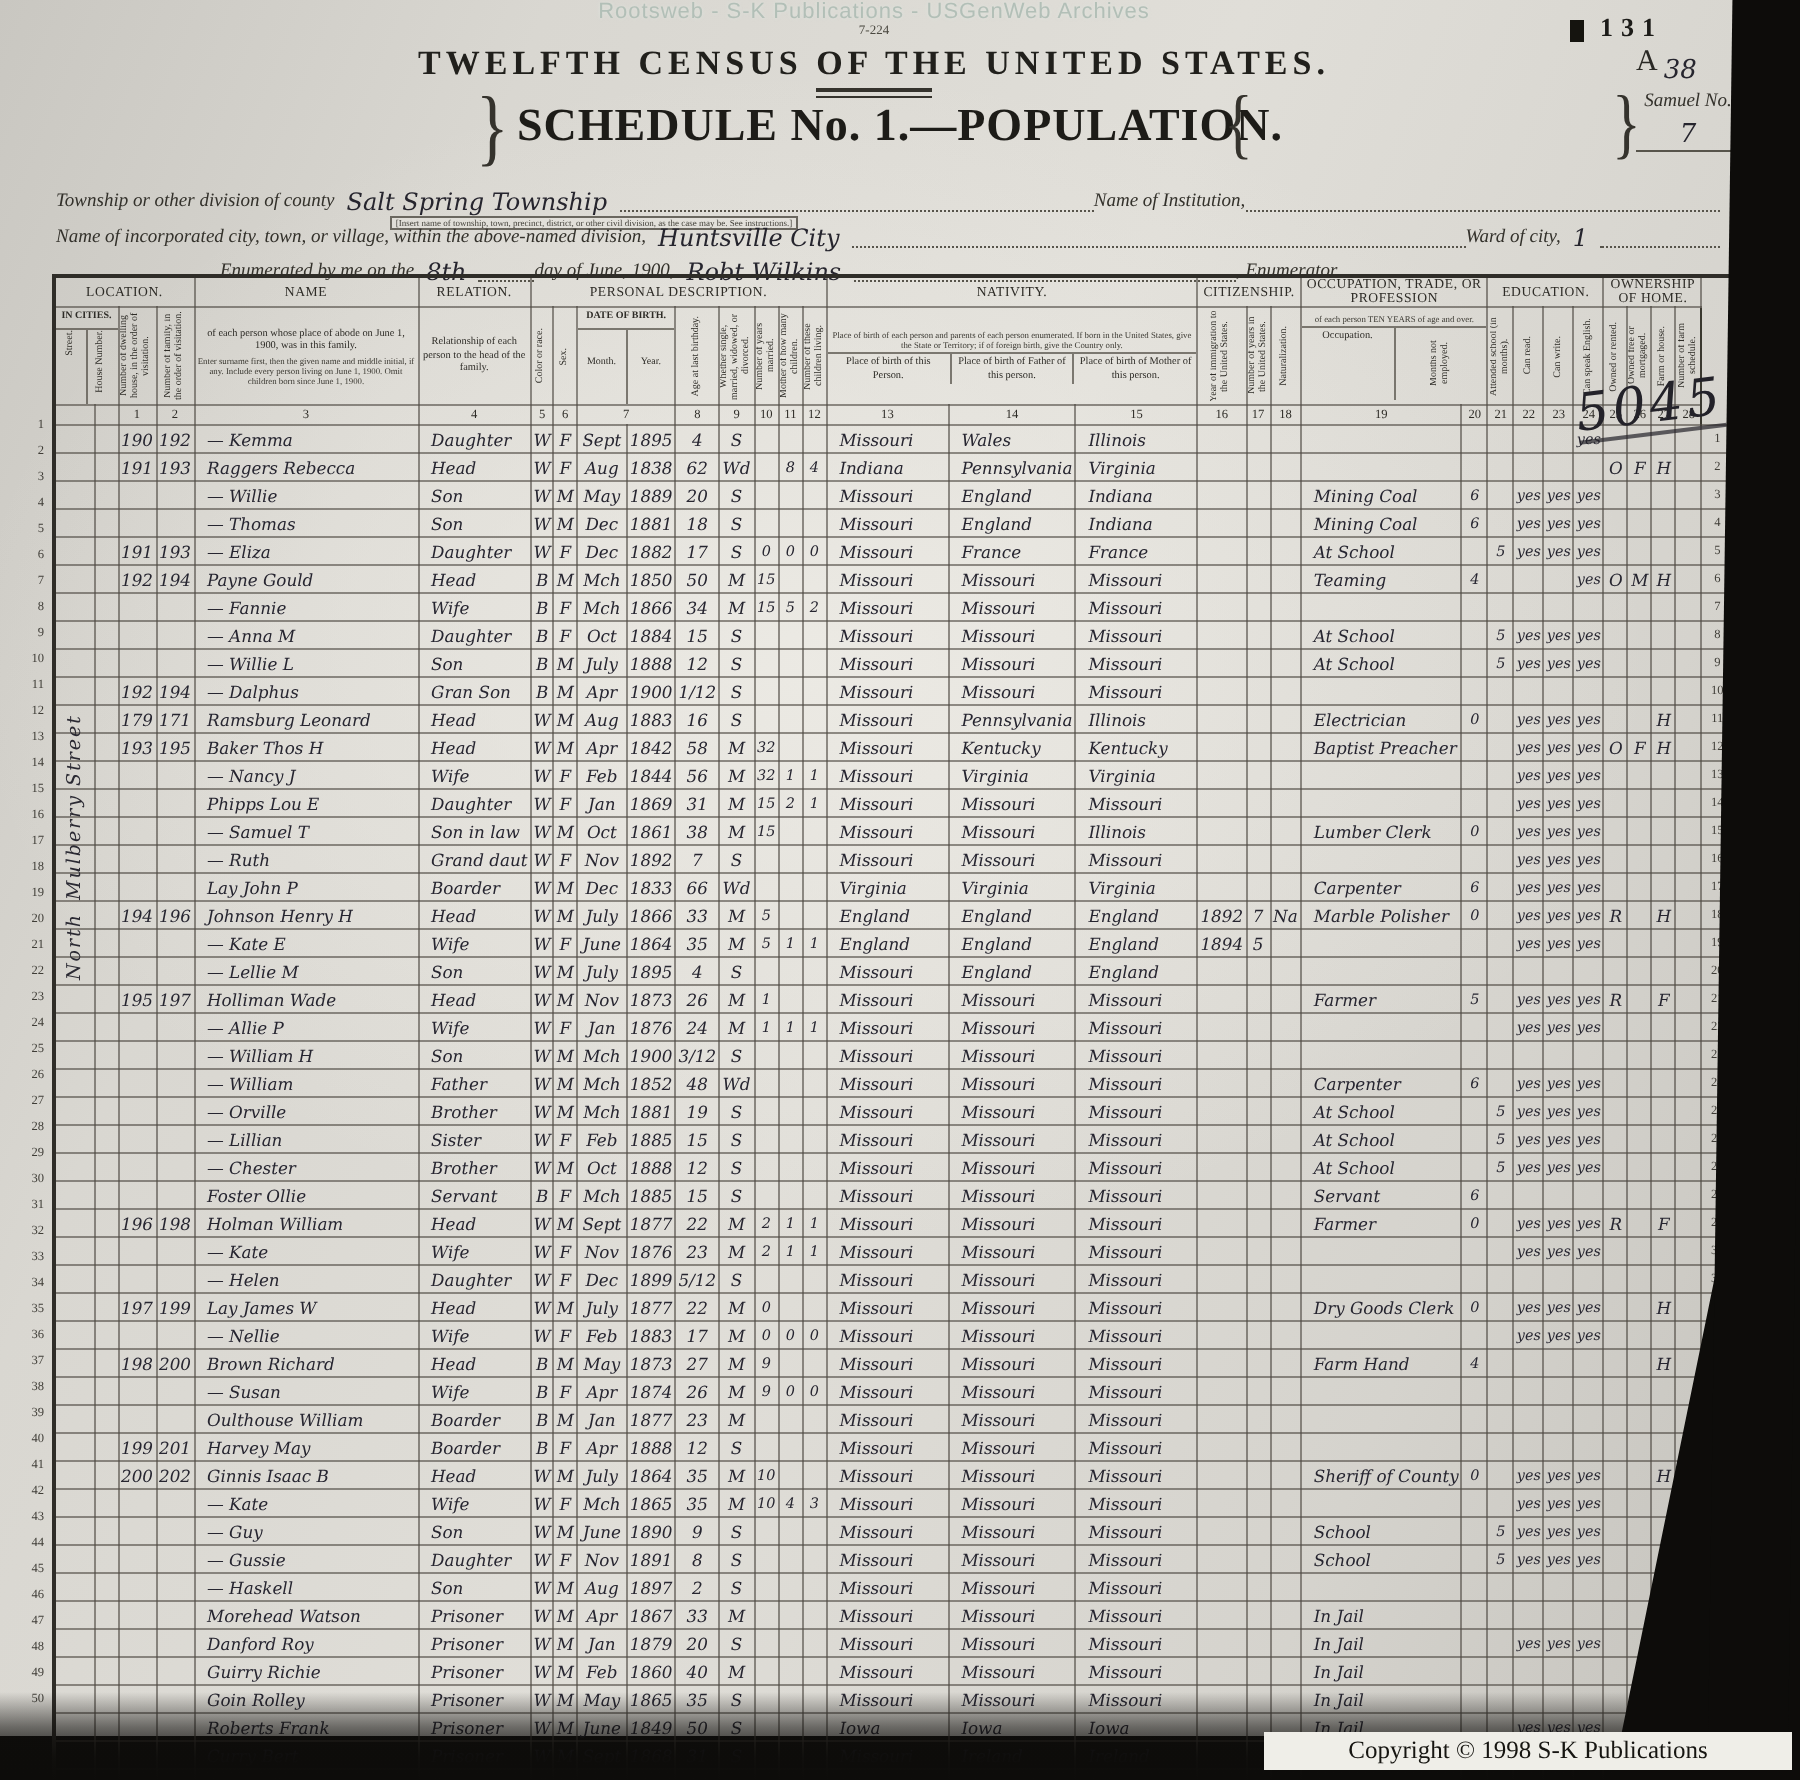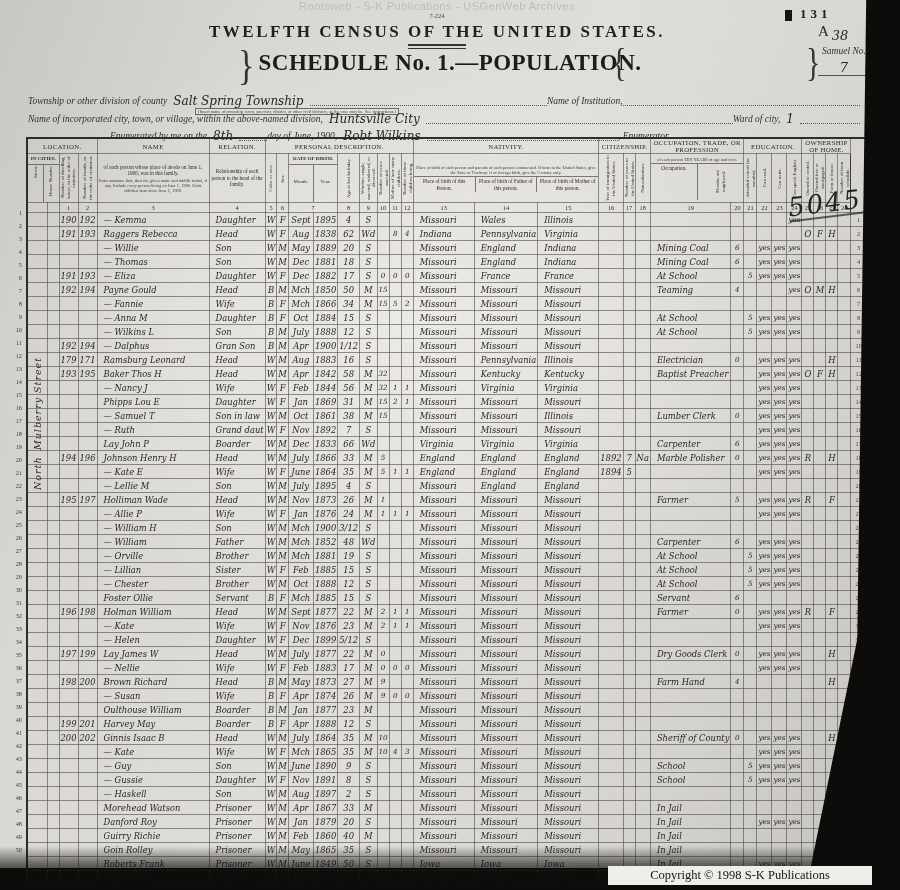--- a/index.html
+++ b/index.html
@@ -100,21 +100,21 @@
   #census tbody td.sm { font-size:7.2px; }
 
   .lmnum { position:absolute; width:16px; text-align:right; font:6.3px "Liberation Serif", serif; color:#3f3d37; }
 
   .street-label { position:absolute; writing-mode:vertical-rl; transform:rotate(180deg); font:italic 9.5px "DejaVu Serif", serif; color:#2b2a33; letter-spacing:1px; }
   .street-label-1 { left:32px; top:320px; height:130px; }
   .street-label-2 { left:32px; top:440px; height:50px; }
 
   .scrawl { position:absolute; left:788px; top:190px; font:italic 26px "DejaVu Serif", serif; color:#232229; transform:rotate(-7deg); letter-spacing:2px; border-bottom:2px solid rgba(35,34,41,0.7); line-height:1; }
 
-  .copyright { position:absolute; left:608px; top:866px; width:264px; height:19px; background:#efeee8; color:#161511; font:12.5px "Liberation Serif", serif; text-align:center; line-height:19px; }
+  .copyright { position:absolute; left:632px; top:866px; width:264px; height:19px; background:#efeee8; color:#161511; font:12.5px "Liberation Serif", serif; text-align:center; line-height:19px; }
 </style>
 </head>
 <body>
 
 <div class="paper"></div>
 
 <div class="watermark">Rootsweb - S-K Publications - USGenWeb Archives</div>
 <div class="formnum">7-224</div>
 
 <div class="pagestamp"><span class="blob"></span><span>131</span></div>
@@ -634,21 +634,21 @@
         <td></td>
         <td></td>
         <td></td>
         <td class="rn gb">8</td>
       </tr>
       <tr>
         <td class="gb"></td>
         <td></td>
         <td></td>
         <td></td>
-        <td class="gb lft">— Wilkins L</td>
+        <td class="gb lft">— Willie L</td>
         <td class="gb lft">Son</td>
         <td class="gb">B</td>
         <td>M</td>
         <td>July</td>
         <td>1888</td>
         <td>12</td>
         <td>S</td>
         <td class="sm"></td>
         <td class="sm"></td>
         <td class="sm"></td>

